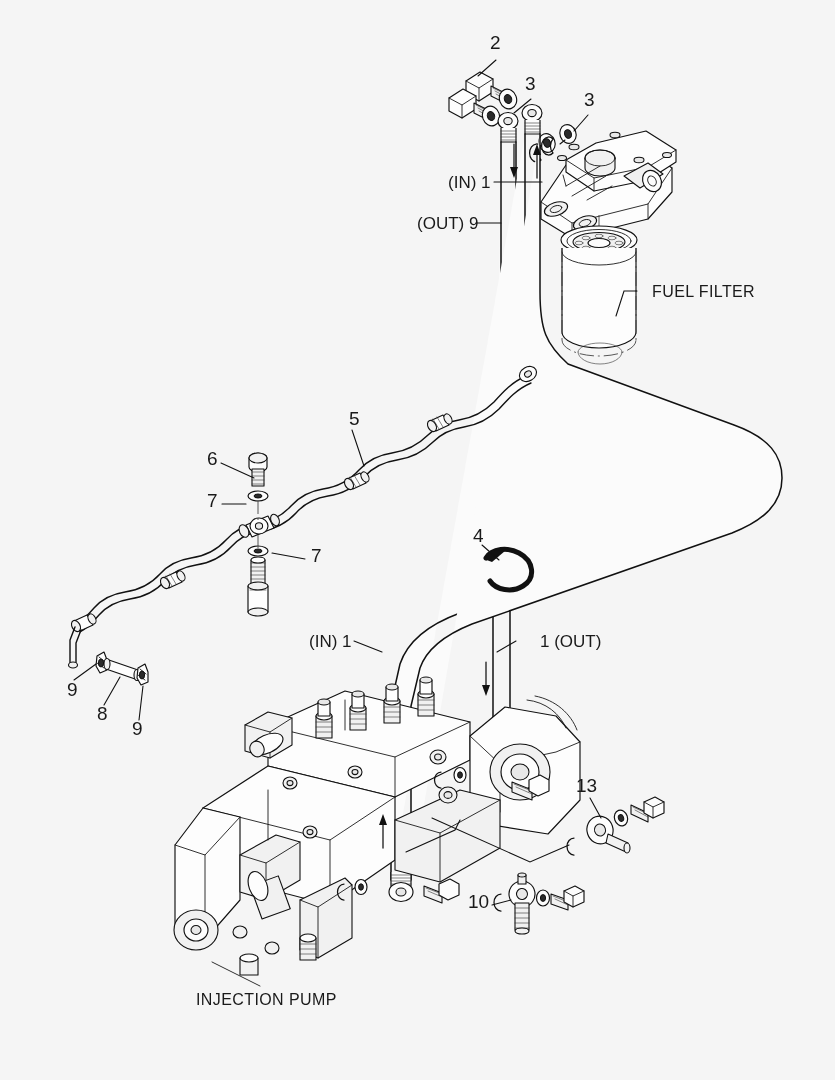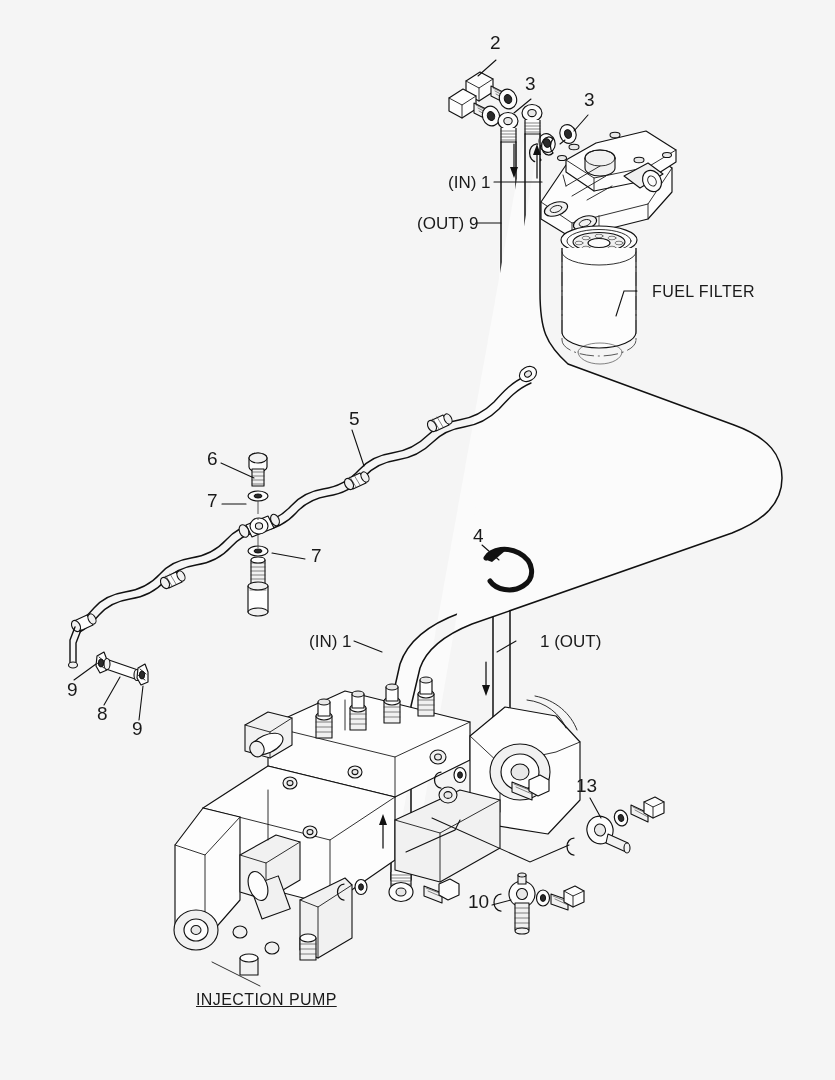--- a/index.html
+++ b/index.html
@@ -554,15 +554,15 @@
   <div class="callout-text num" style="left:132px;top:719px;">9</div>
   <div class="callout-text num" style="left:576px;top:776px;">13</div>
   <div class="callout-text num" style="left:468px;top:892px;">10</div>
 
   <div class="callout-text port" style="left:448px;top:174px;">(IN) 1</div>
   <div class="callout-text port" style="left:417px;top:215px;">(OUT) 9</div>
   <div class="callout-text port" style="left:309px;top:633px;">(IN) 1</div>
   <div class="callout-text port" style="left:540px;top:633px;">1 (OUT)</div>
 
   <div class="callout-text partname" style="left:652px;top:284px;">FUEL FILTER</div>
-  <div class="callout-text partname" style="left:196px;top:992px;text-decoration:underline;">INJECTION PUMP</div>
+  <div class="callout-text partname" style="left:196px;top:992px;">INJECTION PUMP</div>
 
 </div>
 
 </body></html>

